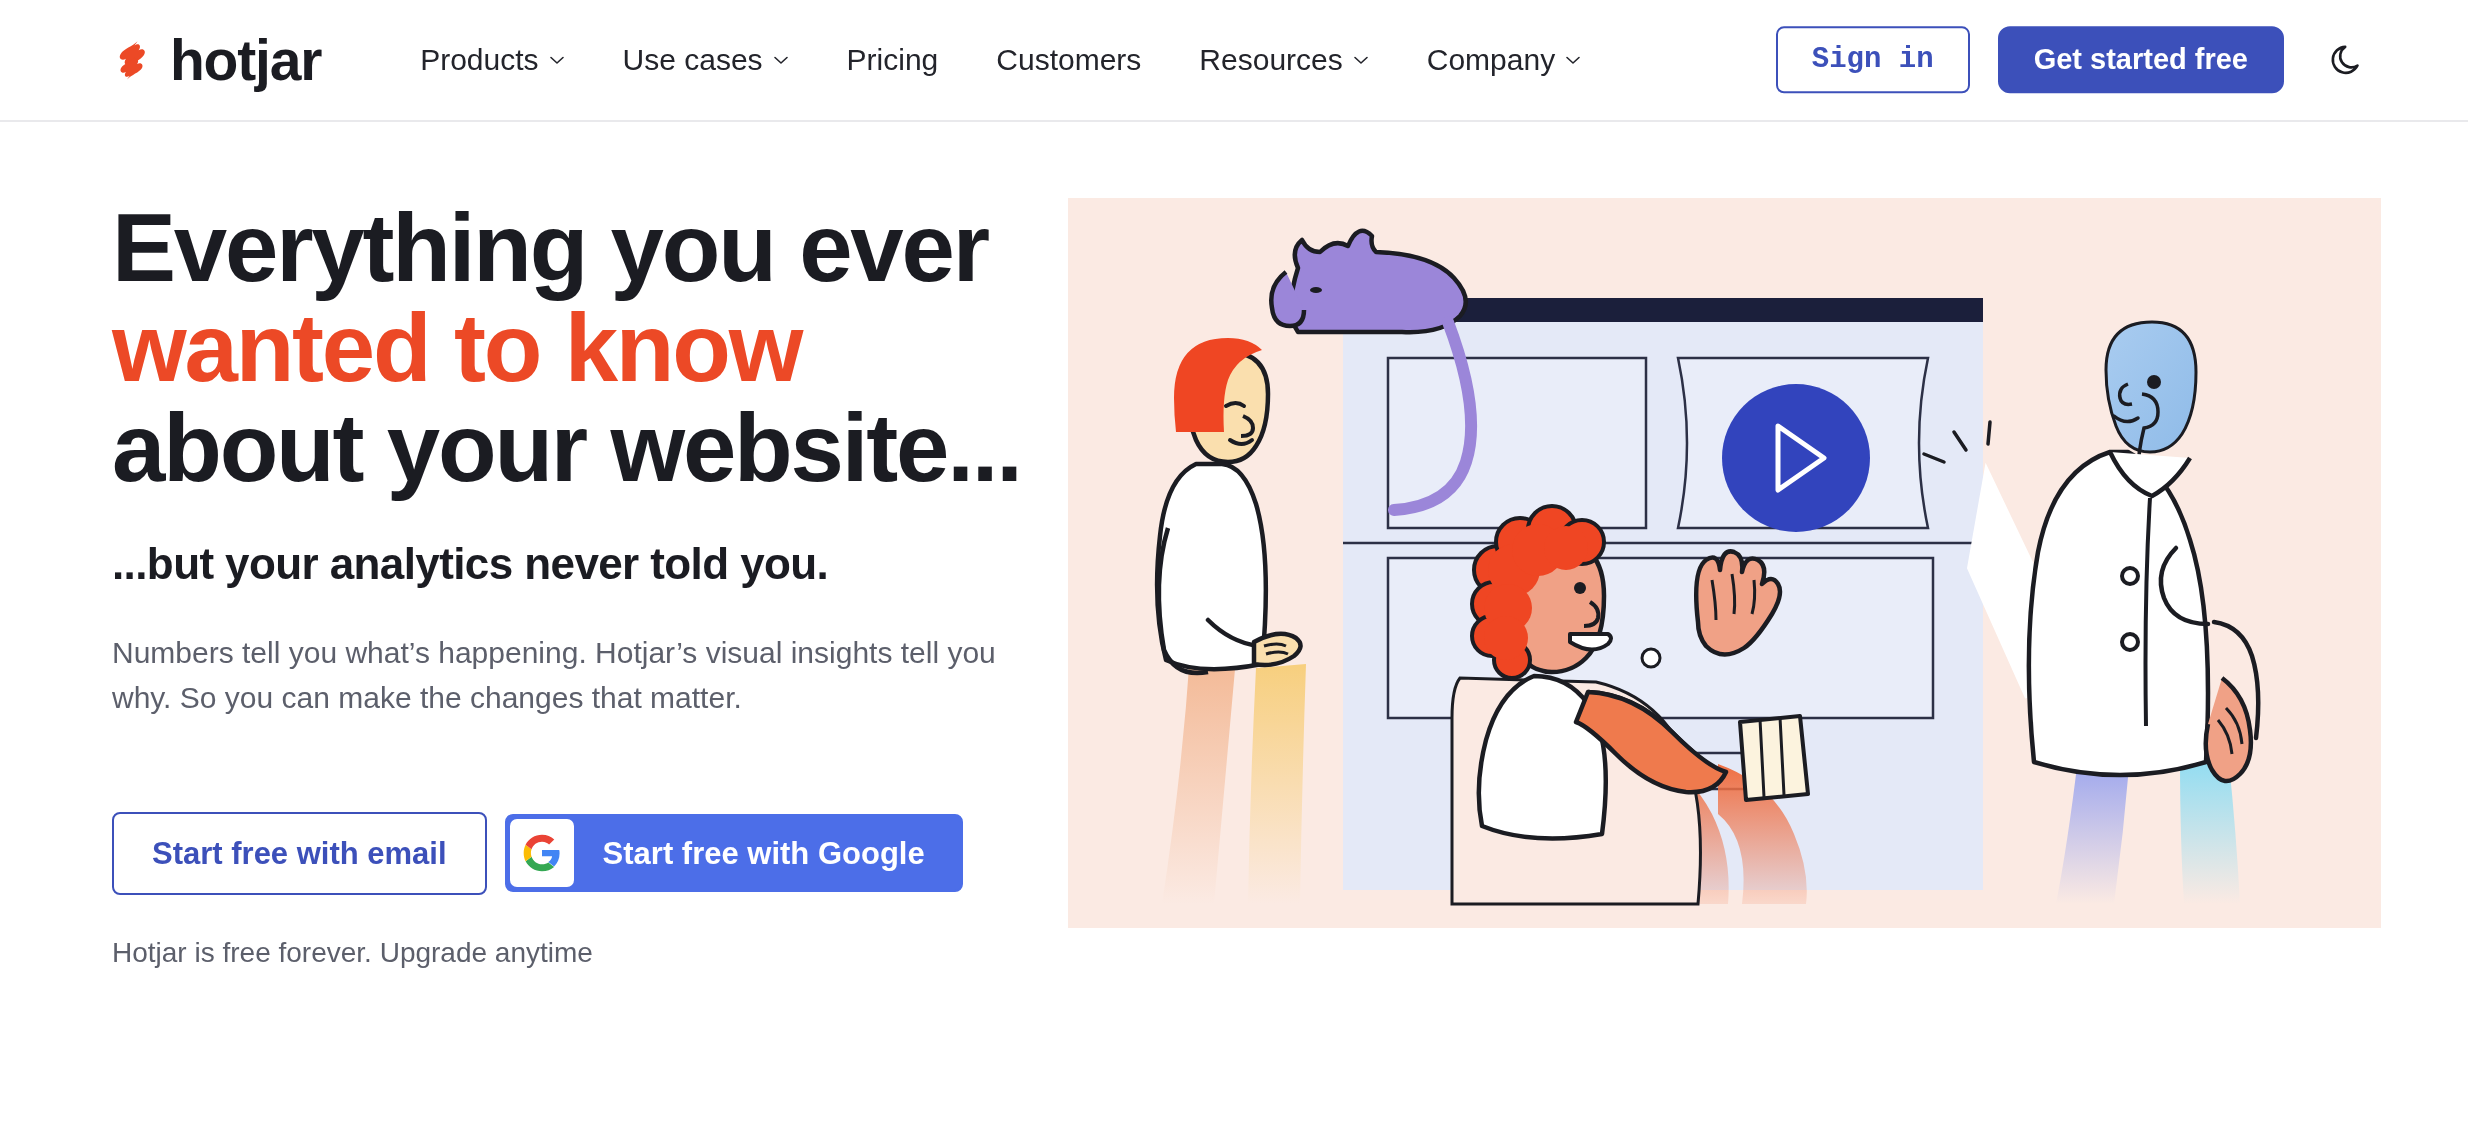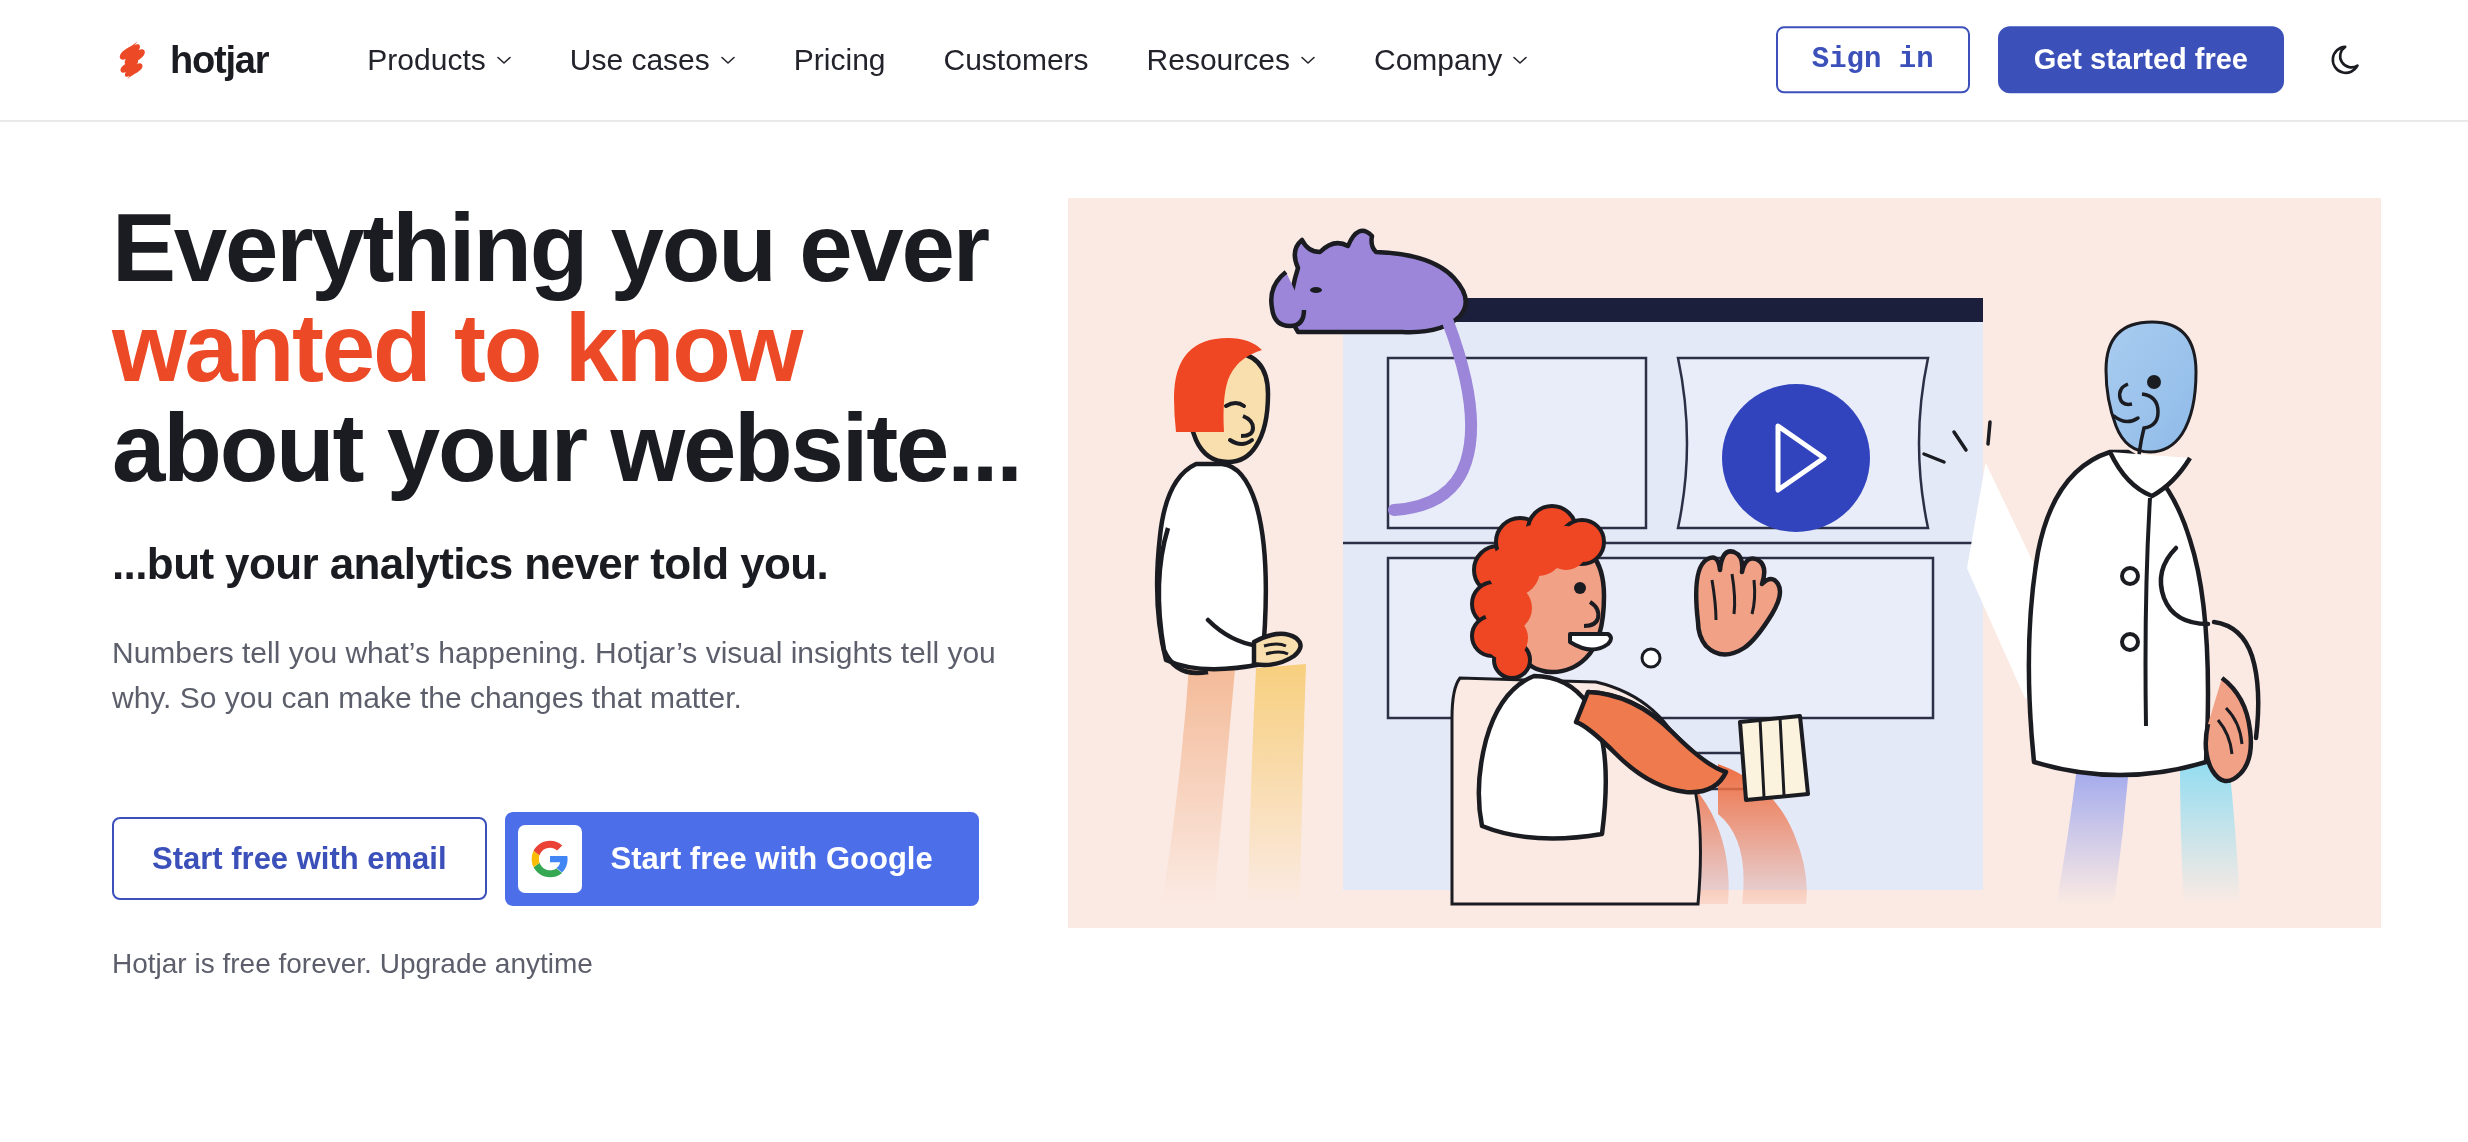--- a/index.html
+++ b/index.html
@@ -20,21 +20,21 @@
     align-items: center;
     background: #fff;
   }
   .logo-wrap {
     display: flex; align-items: center; gap: 14px;
     margin-left: 110px;
     cursor: pointer;
   }
   .logo-mark { width: 46px; height: 46px; display:block; }
   .logo-word {
-    font-size: 38px; font-weight: 700; color: #1b1c22;
+    font-size: 57px; font-weight: 700; color: #1b1c22;
     letter-spacing: -1.2px; line-height: 1;
   }
 
   .nav { display: flex; align-items: center; margin-left: 70px; gap: 0; }
   .nav-item {
     display: flex; align-items: center; gap: 10px;
     padding: 0 29px;
     font-size: 30px; color: #23242b;
     cursor: pointer; white-space: nowrap;
   }
@@ -112,21 +112,21 @@
     background:#fff; color:#3c50ba;
     font-size: 31px; font-weight: 700;
     padding: 22px 38px;
     cursor:pointer; line-height:1.15;
     font-family: "Liberation Sans", sans-serif;
   }
   .btn-google {
     display:flex; align-items:center;
     background:#4c6ee8; border:2px solid #4c6ee8;
     border-radius: 8px; cursor:pointer;
-    padding: 8px; overflow:hidden;
+    padding: 0; overflow:hidden;
   }
   .g-badge {
     width: 64px; height: 68px; background:#fff;
     border-radius: 7px;
     display:flex; align-items:center; justify-content:center;
     margin: 3px;
     flex-shrink:0;
   }
   .btn-google .g-label {
     color:#fff; font-size:31px; font-weight:700;

